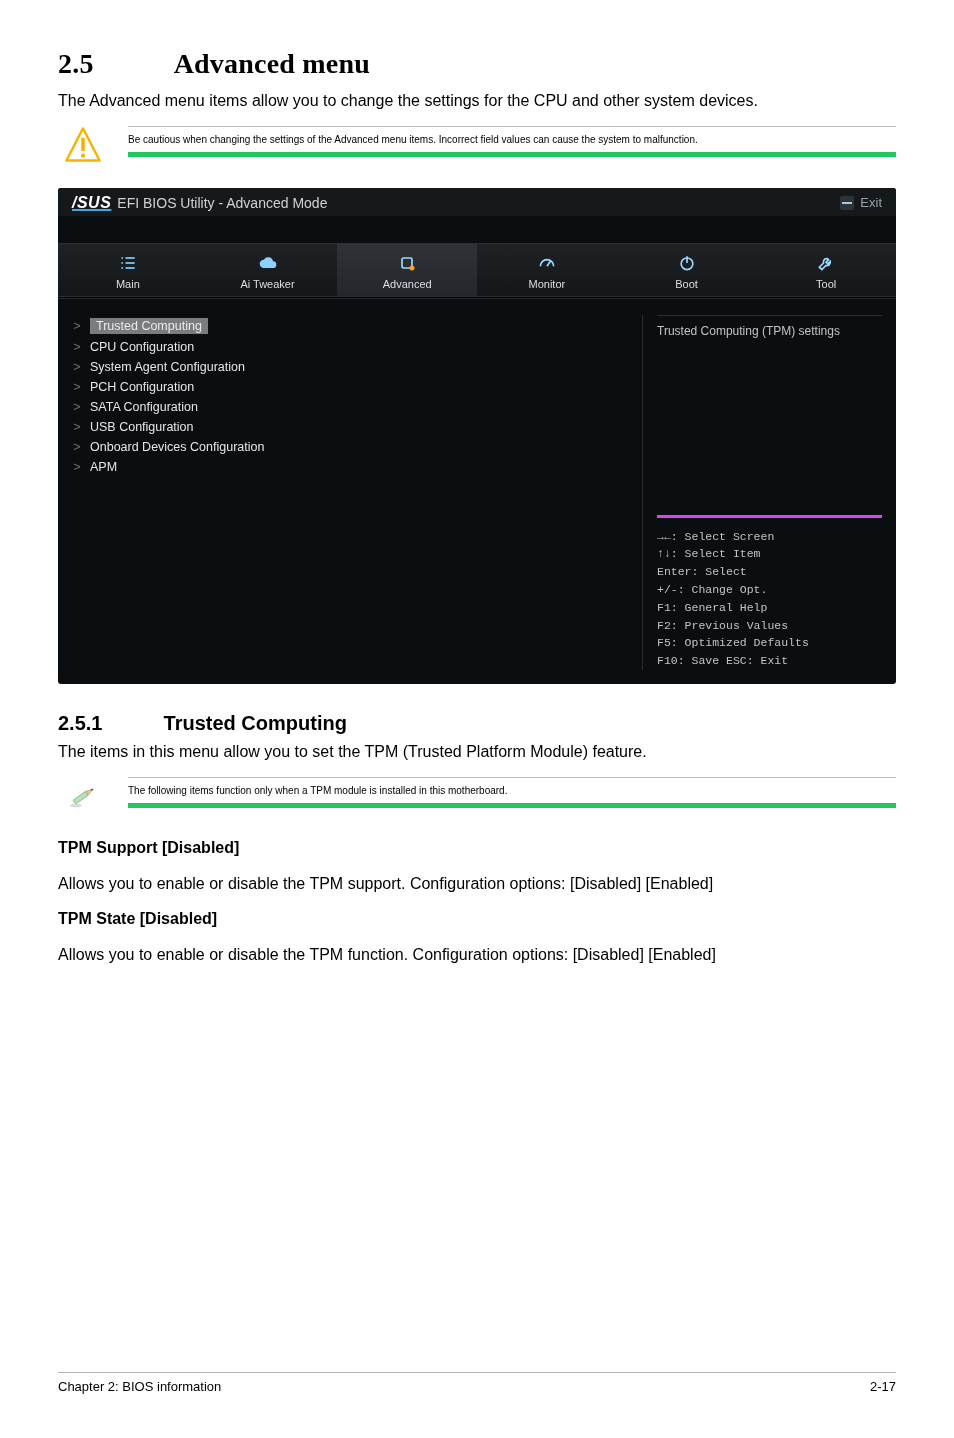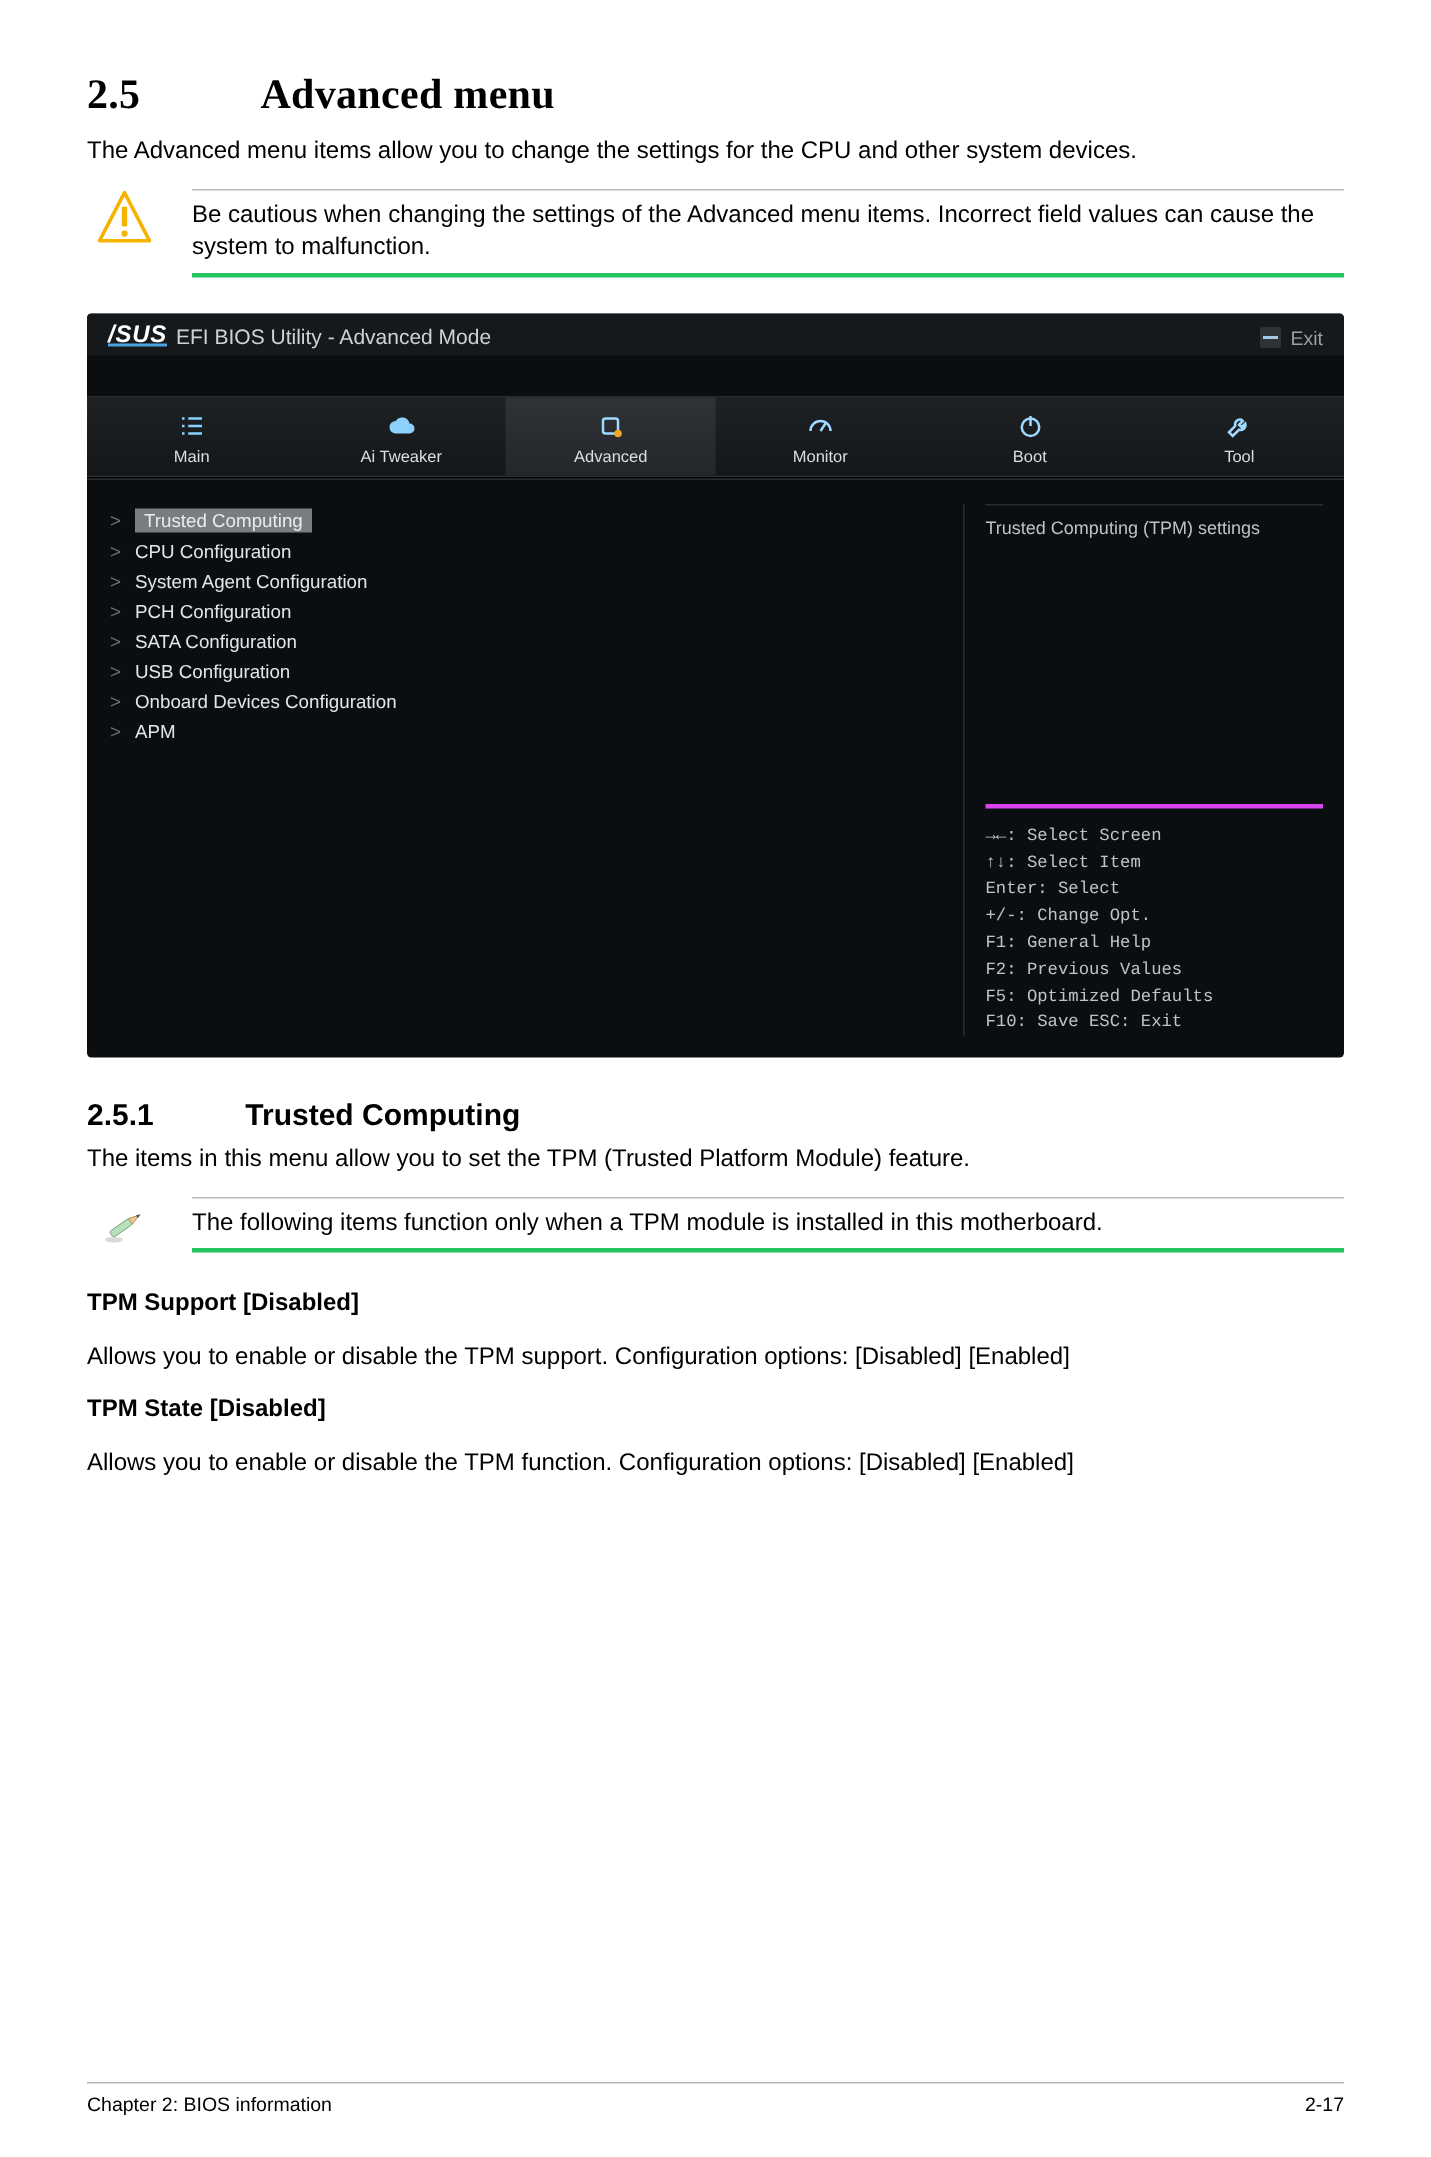--- a/index.html
+++ b/index.html
@@ -22,34 +22,34 @@
   }
   h1.section .secno { display: inline-block; width: 110px; }
   p.body {
     font-size: 16px;
     margin: 6px 0 14px 0;
     line-height: 1.35;
   }
   
   .callout { display: flex; align-items: flex-start; gap: 20px; margin: 6px 0 24px 0; }
   .callout .icon-col { flex: 0 0 50px; display:flex; justify-content:center; }
-  .callout .text-col { flex: 1 1 auto; border-top: 1px solid #bdbdbd; border-bottom: 3px solid #22c55e; padding: 6px 0; font-size: 16px; line-height: 1.35; }
+  .callout .text-col { flex: 1 1 auto; border-top: 1px solid #bdbdbd; border-bottom: 5px solid #22c55e; padding: 6px 0; font-size: 10px; line-height: 1.35; }
   .warn-icon svg { width: 38px; height: 38px; }
   .note-icon svg { width: 38px; height: 38px; }
   
   .bios {
     width: 100%;
     background: #0b0e10;
     color: #d9dbdc;
     border-radius: 3px;
     overflow: hidden;
     font-family: "Helvetica Neue", Arial, sans-serif;
   }
   .bios-titlebar {
-    display: flex; justify-content: space-between; align-items: flex-end;
+    display: flex; justify-content: space-between; align-items: center;
     padding: 6px 14px 4px 14px;
     background: #16191c;
     color: #cfd2d4;
     font-size: 14px;
     gap: 40px;
   }
   .bios-titlebar .left { display:flex; align-items:center; gap:6px; }
   .asus-logo { color:#fff; font-weight:bold; font-style:italic; font-size:16px; letter-spacing:0.5px; text-decoration: underline; text-decoration-color:#4aa3df; text-decoration-thickness:2px; text-underline-offset:1px; }
   .bios-titlebar .exit { display:flex; align-items:center; gap:6px; color:#9aa0a3; font-size:13px; }
   .exit .x { display:inline-block; width:14px; height:14px; background:#2f3336; border-radius:2px; position:relative;}
@@ -85,21 +85,21 @@
   .right-top { font-size:12px; color:#bfc3c5; border-top:1px solid #2a2d30; padding-top:8px; padding-bottom:8px; min-height:200px;}
   .right-help { border-top:3px solid #d946ef; padding-top:10px; font-size:11.5px; line-height:1.55; color:#bfc3c5;font-family:Liberation Mono, monospace;}
   .bios-footer { text-align:center; font-size:10.5px; color:#9aa0a3; padding:4px 0 6px 0; background:#0f1214;}
   
   h2.subsection { font-size:20px; font-weight:bold; margin:28px 0 6px 0;}
   h2.subsection .subno { display:inline-block; width:100px;}
   .boldrow { font-weight:bold; font-size:16px; margin-top:16px;}
   .after-body { font-size:16px; margin:16px 0 0 0; line-height:1.35;}
   
   .page-footer {
-    position:absolute; left:58px; right:58px; bottom:28px;
+    position:absolute; left:58px; right:58px; bottom:44px;
     border-top:1px solid #b5b5b5; padding-top:6px;
     display:flex; justify-content:space-between;
     font-size:13px; color:#000;
   }
   
   .ticon svg { width:20px; height:20px; }
 </style>
 </head>
 <body>
 

